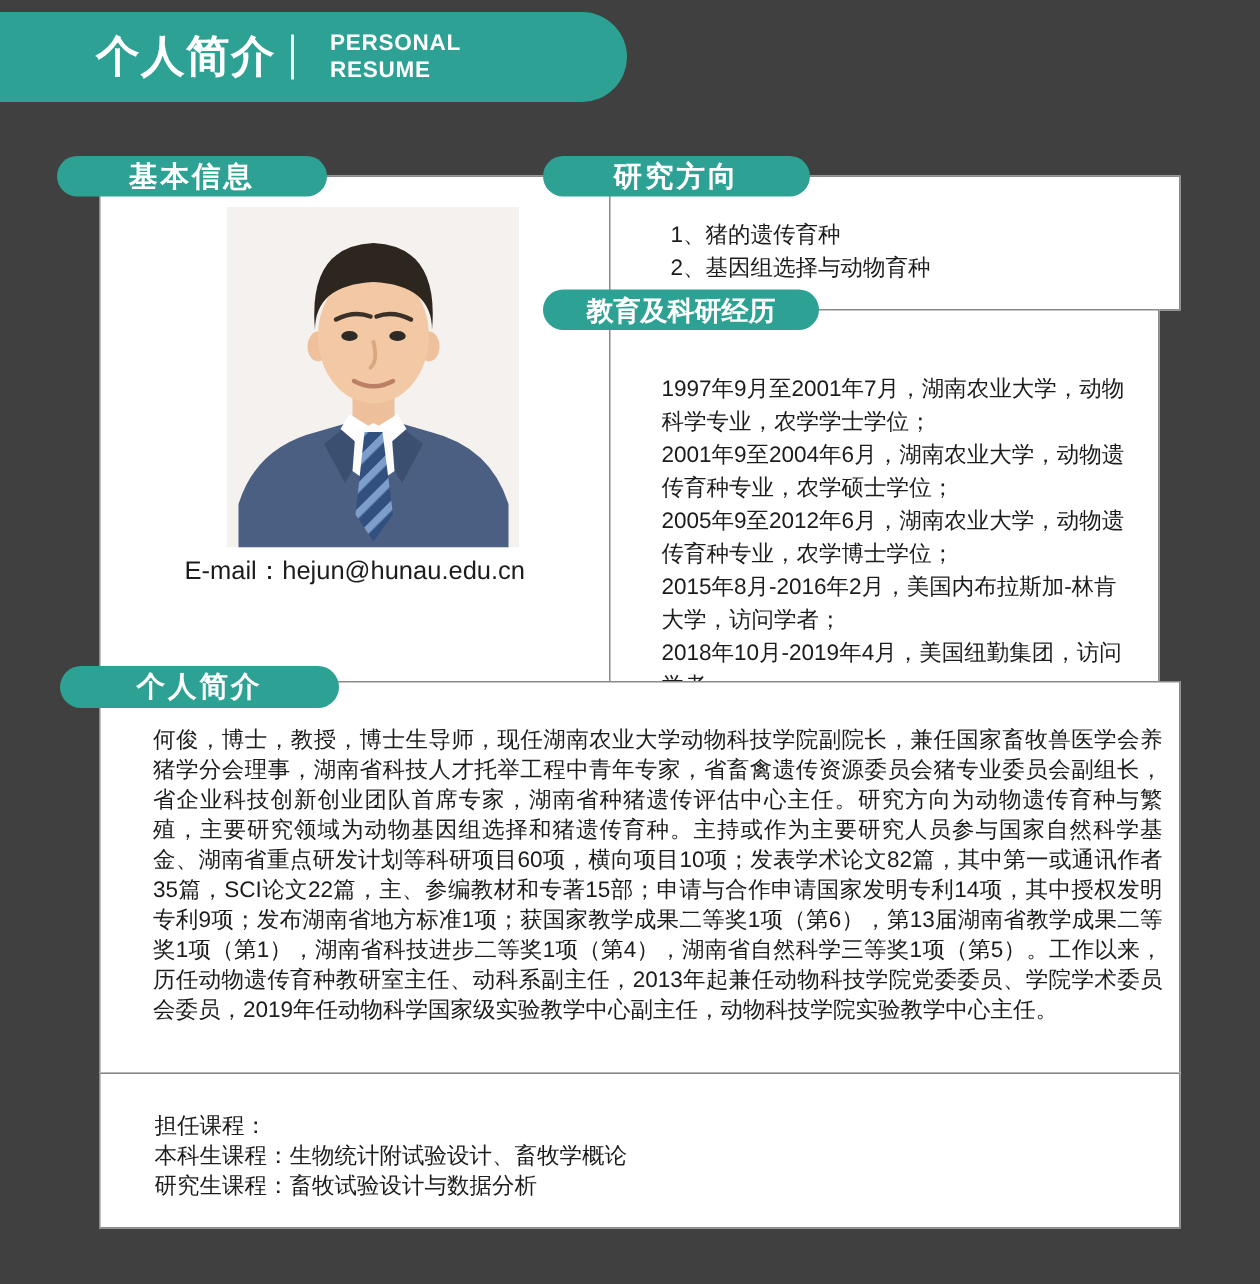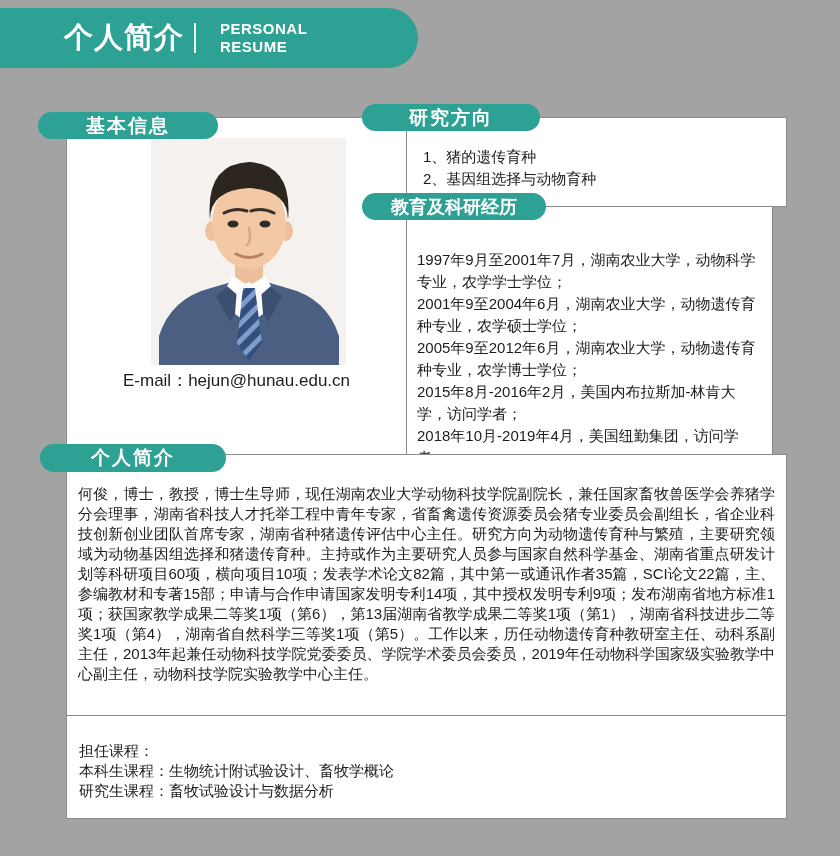--- a/index.html
+++ b/index.html
@@ -2,46 +2,46 @@
 <html style="--accent: #2da193; --border: #8a8a8a; --text: #1c1c1c;"><head>
 <meta charset="utf-8">
 <style>
   :root{
     --accent:#2da193;
     --border:#8a8a8a;
     --text:#1c1c1c;
   }
   html,body{margin:0;padding:0;background:#ffffff;}
   .page{
-    position:relative;width:840px;height:856px;background:#a3a3a3;overflow:hidden;
+    position:relative;width:840px;height:856px;background:#404040;overflow:hidden;
     font-family:"Liberation Sans","DejaVu Sans",sans-serif;color:var(--text);
   }
   
   .banner{
     position:absolute;left:0;top:8px;width:418px;height:60px;
     background:var(--accent);border-radius:0 32px 32px 0;
     display:flex;align-items:center;
   }
   .banner-title{margin-left:64px;font-size:29px;font-weight:bold;color:#fff;letter-spacing:1px;white-space:nowrap;}
   .banner-divider{width:2px;height:30px;background:rgba(255,255,255,.9);margin:0 24px 0 10px;flex:none;}
   .banner-sub{display:flex;flex-direction:column;color:#fff;font-weight:bold;font-size:15px;line-height:18px;letter-spacing:.5px;}
   
-  .box{position:absolute;border:1px solid var(--border);box-sizing:border-box;background:#fff;}
+  .box{position:absolute;border:1px solid var(--border);box-sizing:border-box;background:#fff;padding-left:24px;}
   #box-basic    {left:66px; top:117px;width:341px;height:338px;}
   #box-research {left:406px;top:117px;width:381px;height:90px;}
   #box-education{left:406px;top:206px;width:367px;height:249px;}
   #box-bio      {left:66px; top:454px;width:721px;height:262px;}
   #box-courses  {left:66px; top:715px;width:721px;height:104px;}
   
   .pill{
     position:absolute;height:27px;background:var(--accent);border-radius:15px;
     color:#fff;font-weight:bold;font-size:19px;letter-spacing:2px;
     display:flex;align-items:center;justify-content:center;z-index:3;white-space:nowrap;
   }
-  #pill-basic    {left:38px; top:104px;width:180px;margin-top:8px;}
+  #pill-basic    {left:38px; top:104px;width:180px;}
   #pill-research {left:362px;top:104px;width:178px;}
   #pill-education{left:362px;top:193px;width:184px;font-size:18px;letter-spacing:0;}
   #pill-profile  {left:40px; top:444px;width:186px;height:28px;}
   #pill-courses  {left:43px; top:701px;width:176px;height:28px;}
   
   .photo{position:absolute;left:84px;top:20px;width:195px;height:227px;display:block;}
   .contact-line{position:absolute;left:0;right:0;text-align:center;font-size:17px;white-space:nowrap;}
   .email-line{top:251px;}
   .addr-line{top:283px;}
   

